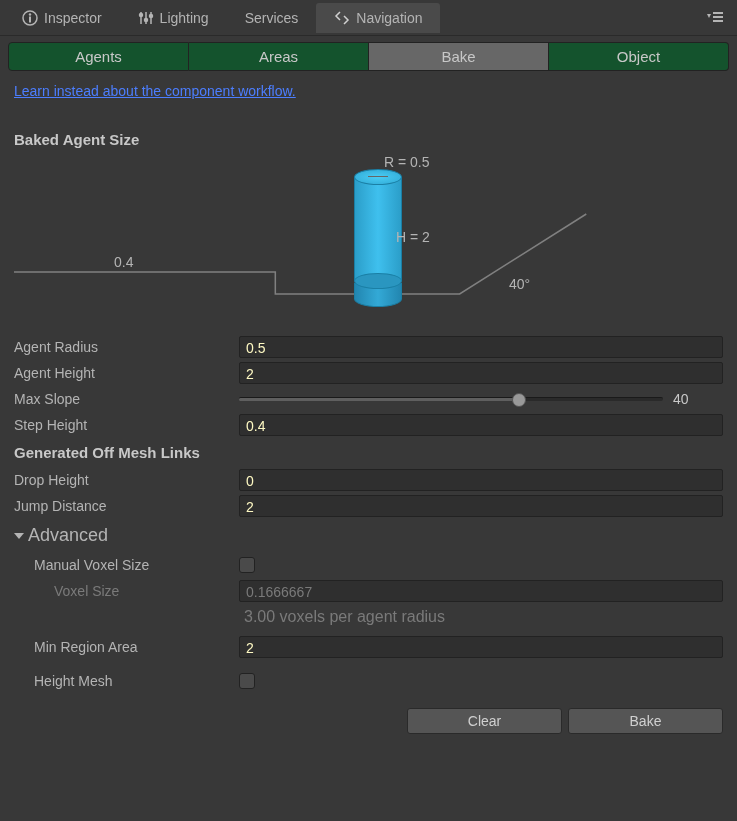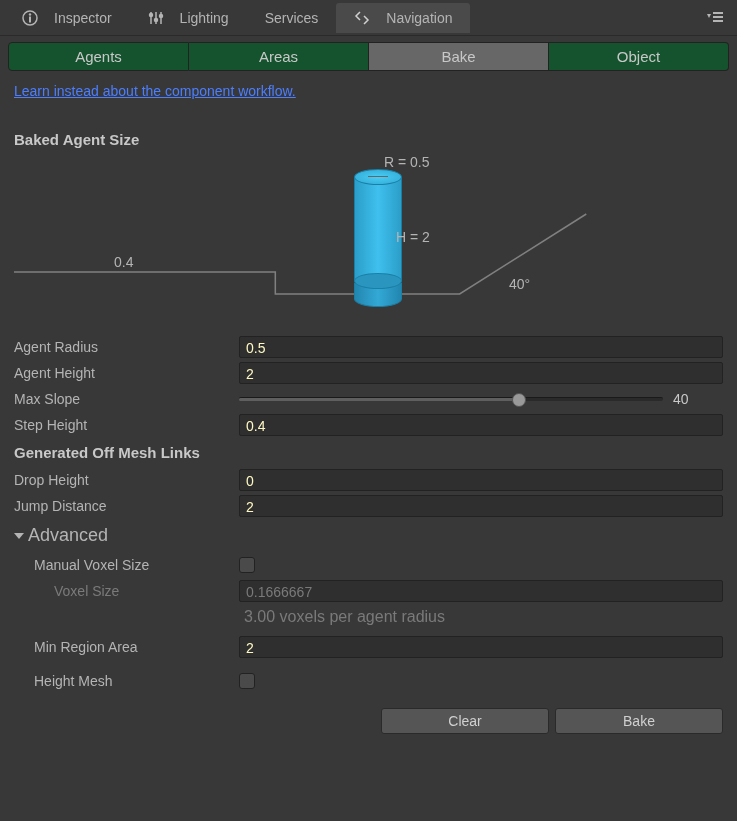--- a/index.html
+++ b/index.html
@@ -21,21 +21,21 @@
       border-bottom: 1px solid #2a2a2a;
     }
     .top-tab {
       display: flex;
       align-items: center;
       padding: 0 18px;
       height: 30px;
       cursor: pointer;
       font-size: 14px;
       color: #b4b4b4;
-      gap: 16px;
+      gap: 6px;
     }
     .top-tab.active {
       background: #4a4a4a;
       border-radius: 3px 3px 0 0;
     }
     .top-tab svg { width: 16px; height: 16px; }
     .tab-menu-icon {
       margin-left: auto;
       padding: 0 10px;
       cursor: pointer;
@@ -188,21 +188,21 @@
       border-right: 5px solid transparent;
       border-top: 6px solid #b4b4b4;
     }
     .button-row {
       display: flex;
       justify-content: flex-end;
       gap: 6px;
       padding: 14px 10px;
     }
     .btn {
-      width: 168px;
+      width: 155px;
       padding: 4px 0;
       background: #555;
       border: 1px solid #2a2a2a;
       border-radius: 3px;
       color: #d0d0d0;
       font-size: 14px;
       text-align: center;
       cursor: pointer;
     }
   </style>

